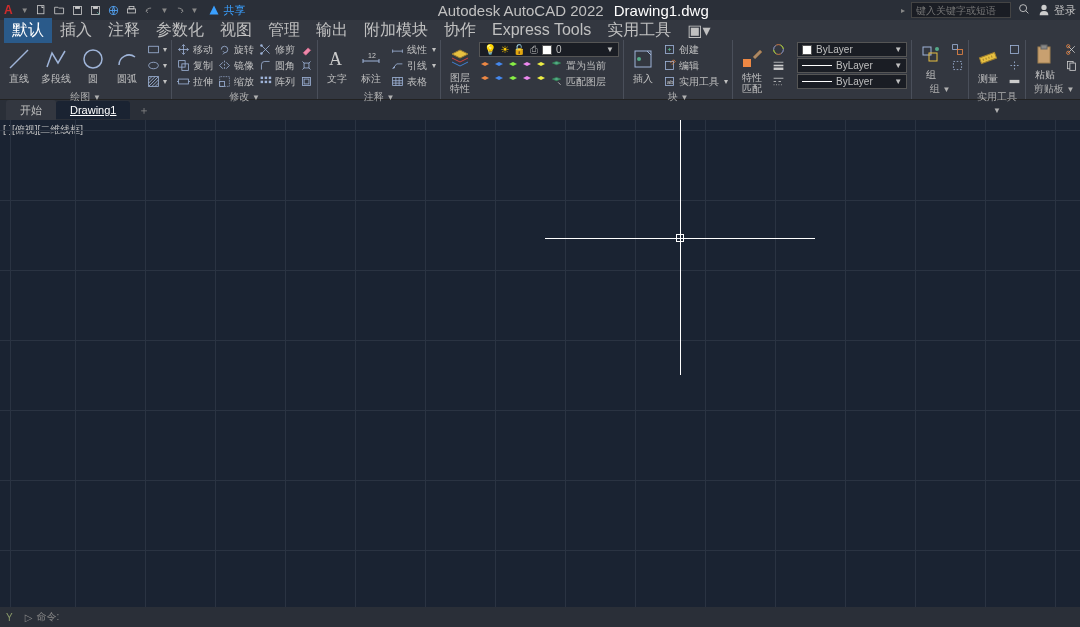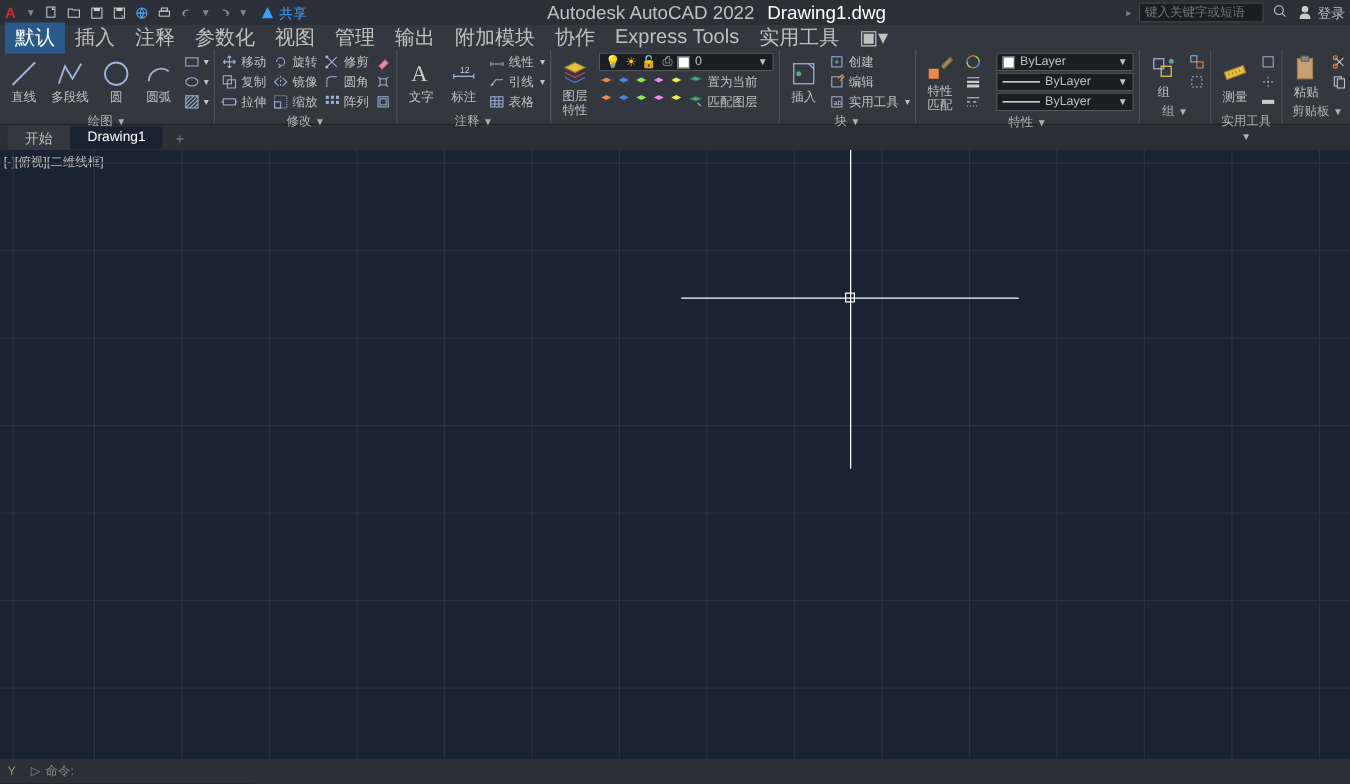--- a/index.html
+++ b/index.html
@@ -81,21 +81,21 @@
 
 .file-tabs {
   height: 20px;
   background: #2a2f38;
   display: flex;
   align-items: center;
   padding-left: 6px;
 }
 .file-tab { padding: 3px 14px; font-size: 11px; cursor: pointer; border-radius: 3px 3px 0 0; }
 .file-tab.start { background: #333740; }
-.file-tab.active { background: #1a2332; color: #fff; }
+.file-tab.active { background: #1a2332; color: #fff; text-decoration: underline; }
 .file-tab.plus { padding: 3px 8px; color: #888; }
 
 .canvas {
   position: relative;
   flex: 1;
   background: #1a2332;
   height: calc(627px - 140px);
 }
 .vp-label {
   position: absolute;
@@ -649,21 +649,20 @@
             <span>ByLayer</span>
             <span class="dd">▼</span>
           </div>
         <div class="combo">
             <span class="line"></span>
             <span>ByLayer</span>
             <span class="dd">▼</span>
           </div>
       </div>
     </div>
-    <div class="panel-label"><span>特性</span> <span class="arrow">▼</span></div>
   </div>
 
   <div class="panel">
     <div class="panel-body">
       <div class="big-tool">
         <span class="icon">
             <svg viewBox="0 0 24 24">
               <rect x="4" y="4" width="8" height="8" stroke="#9fb4d8" fill="none"></rect>
               <rect x="10" y="10" width="8" height="8" stroke="#e8c040" fill="none"></rect>
               <circle cx="18" cy="6" r="2" fill="#5a8"></circle>

